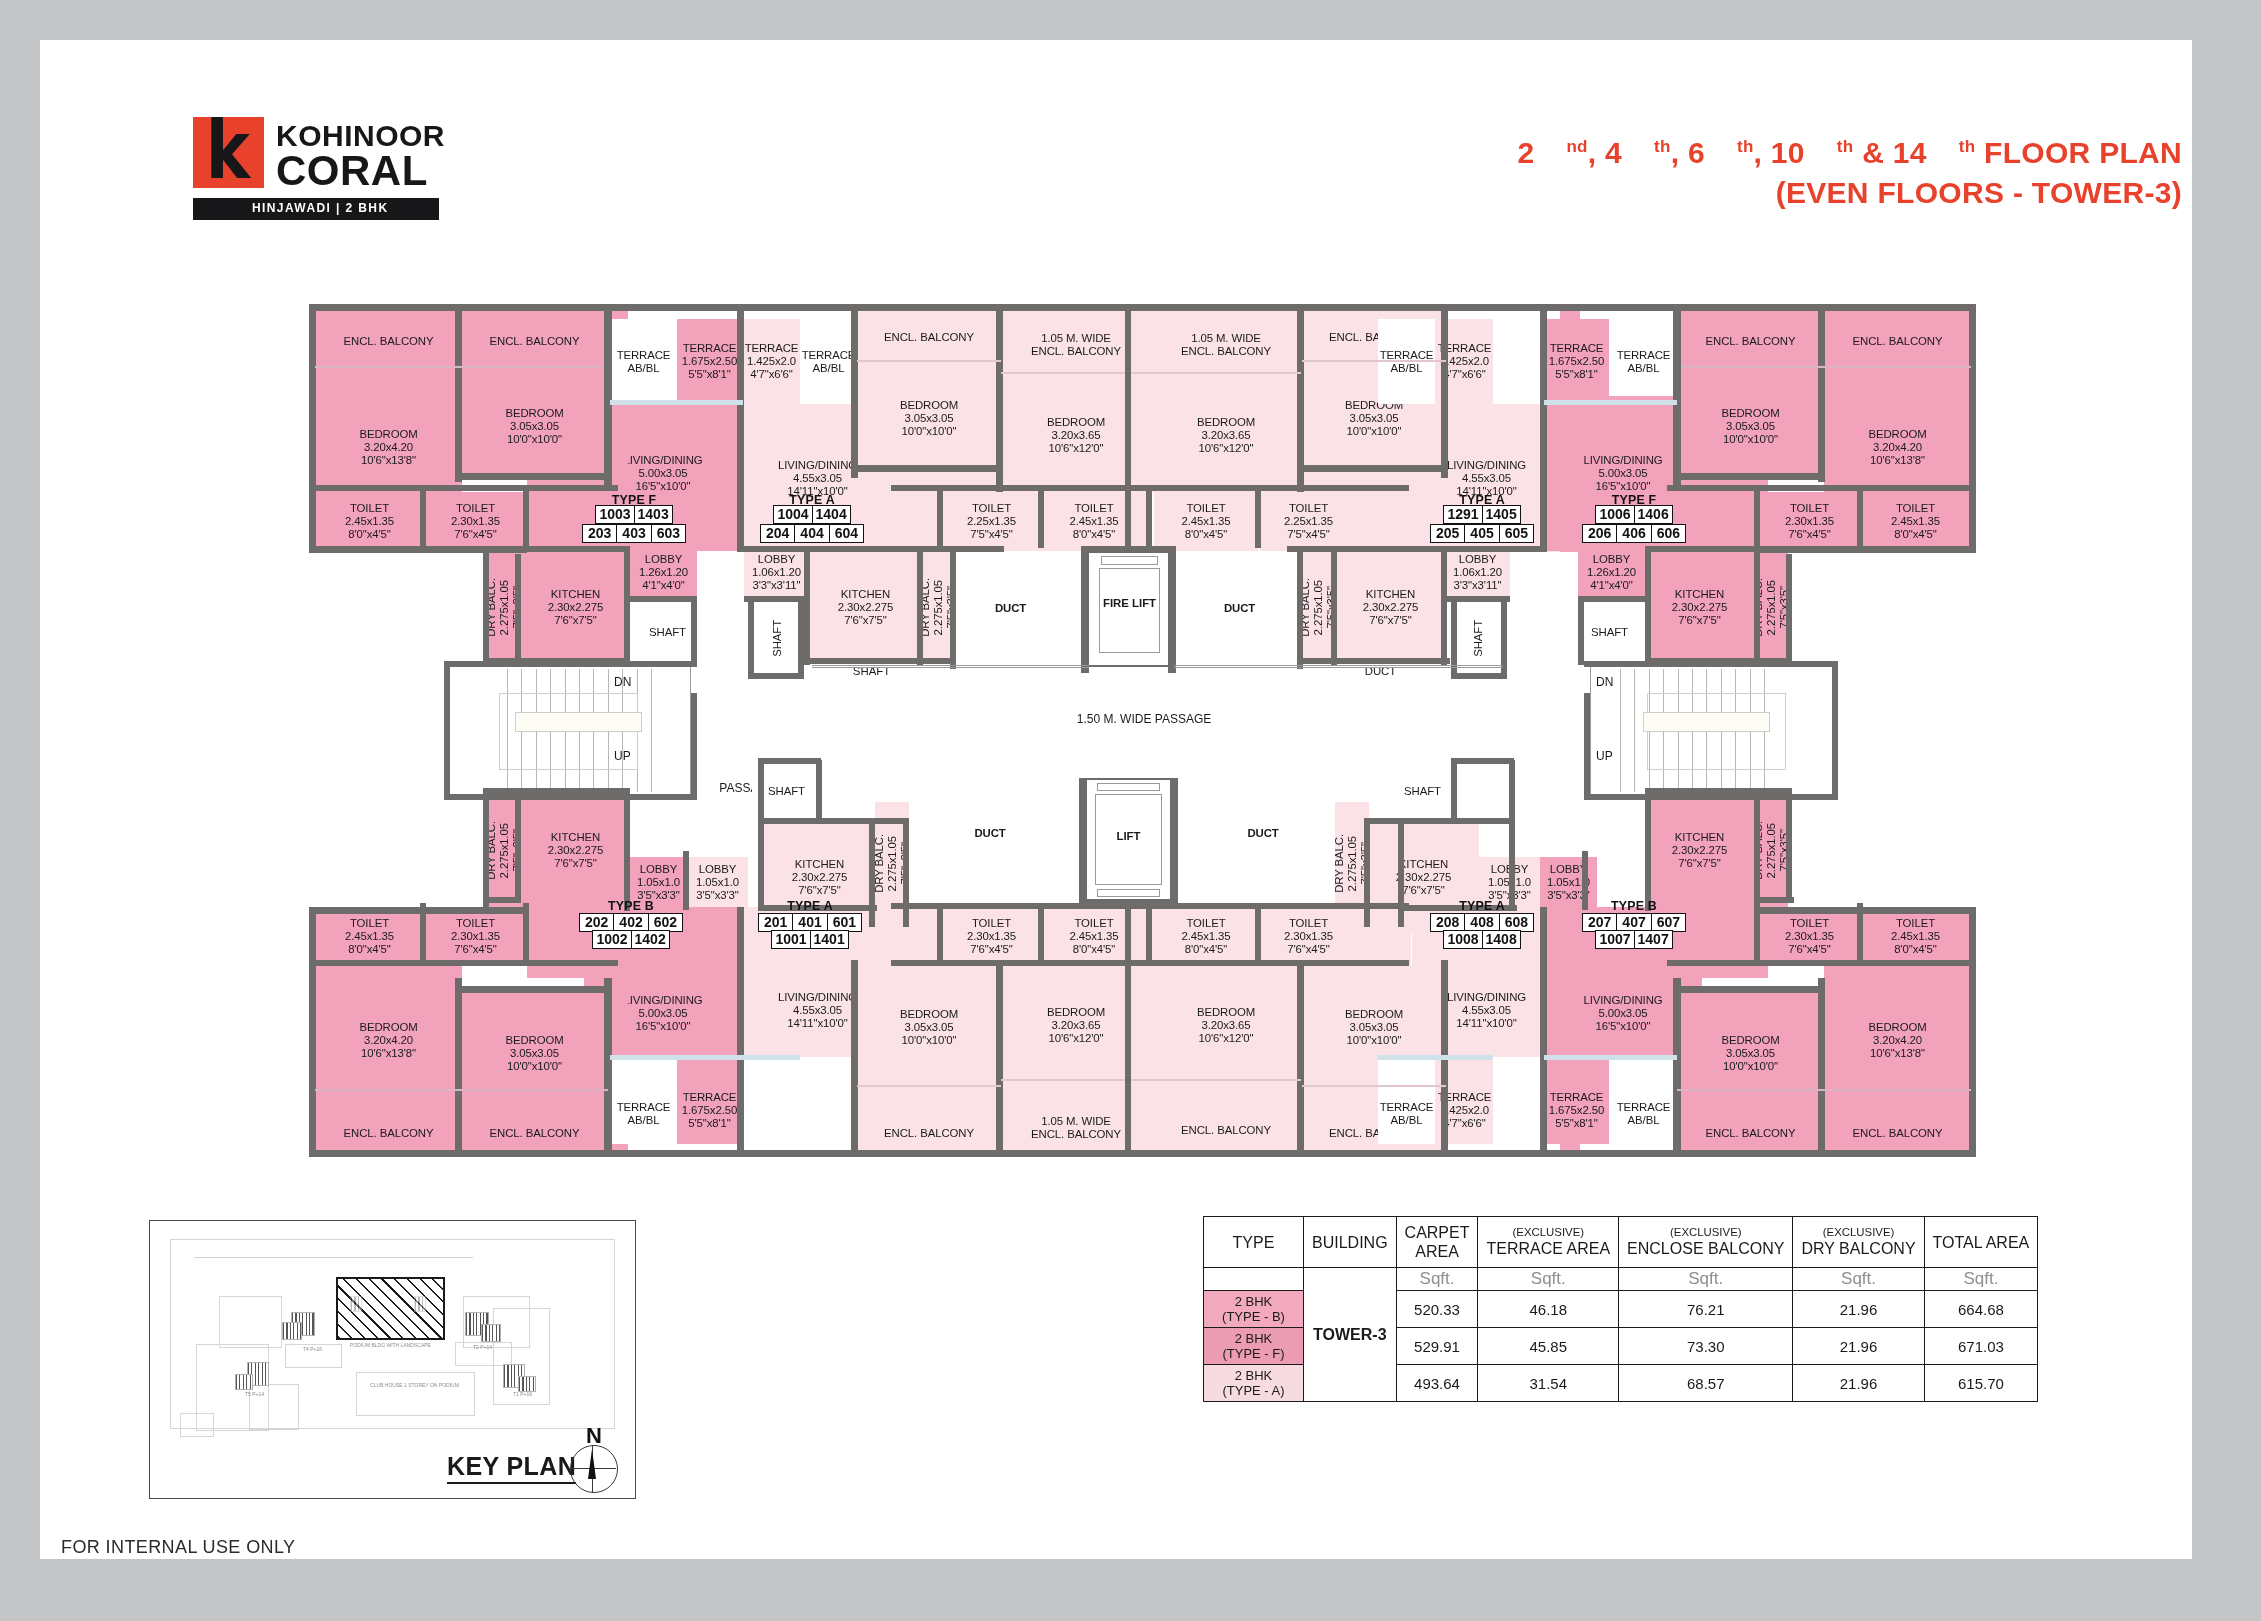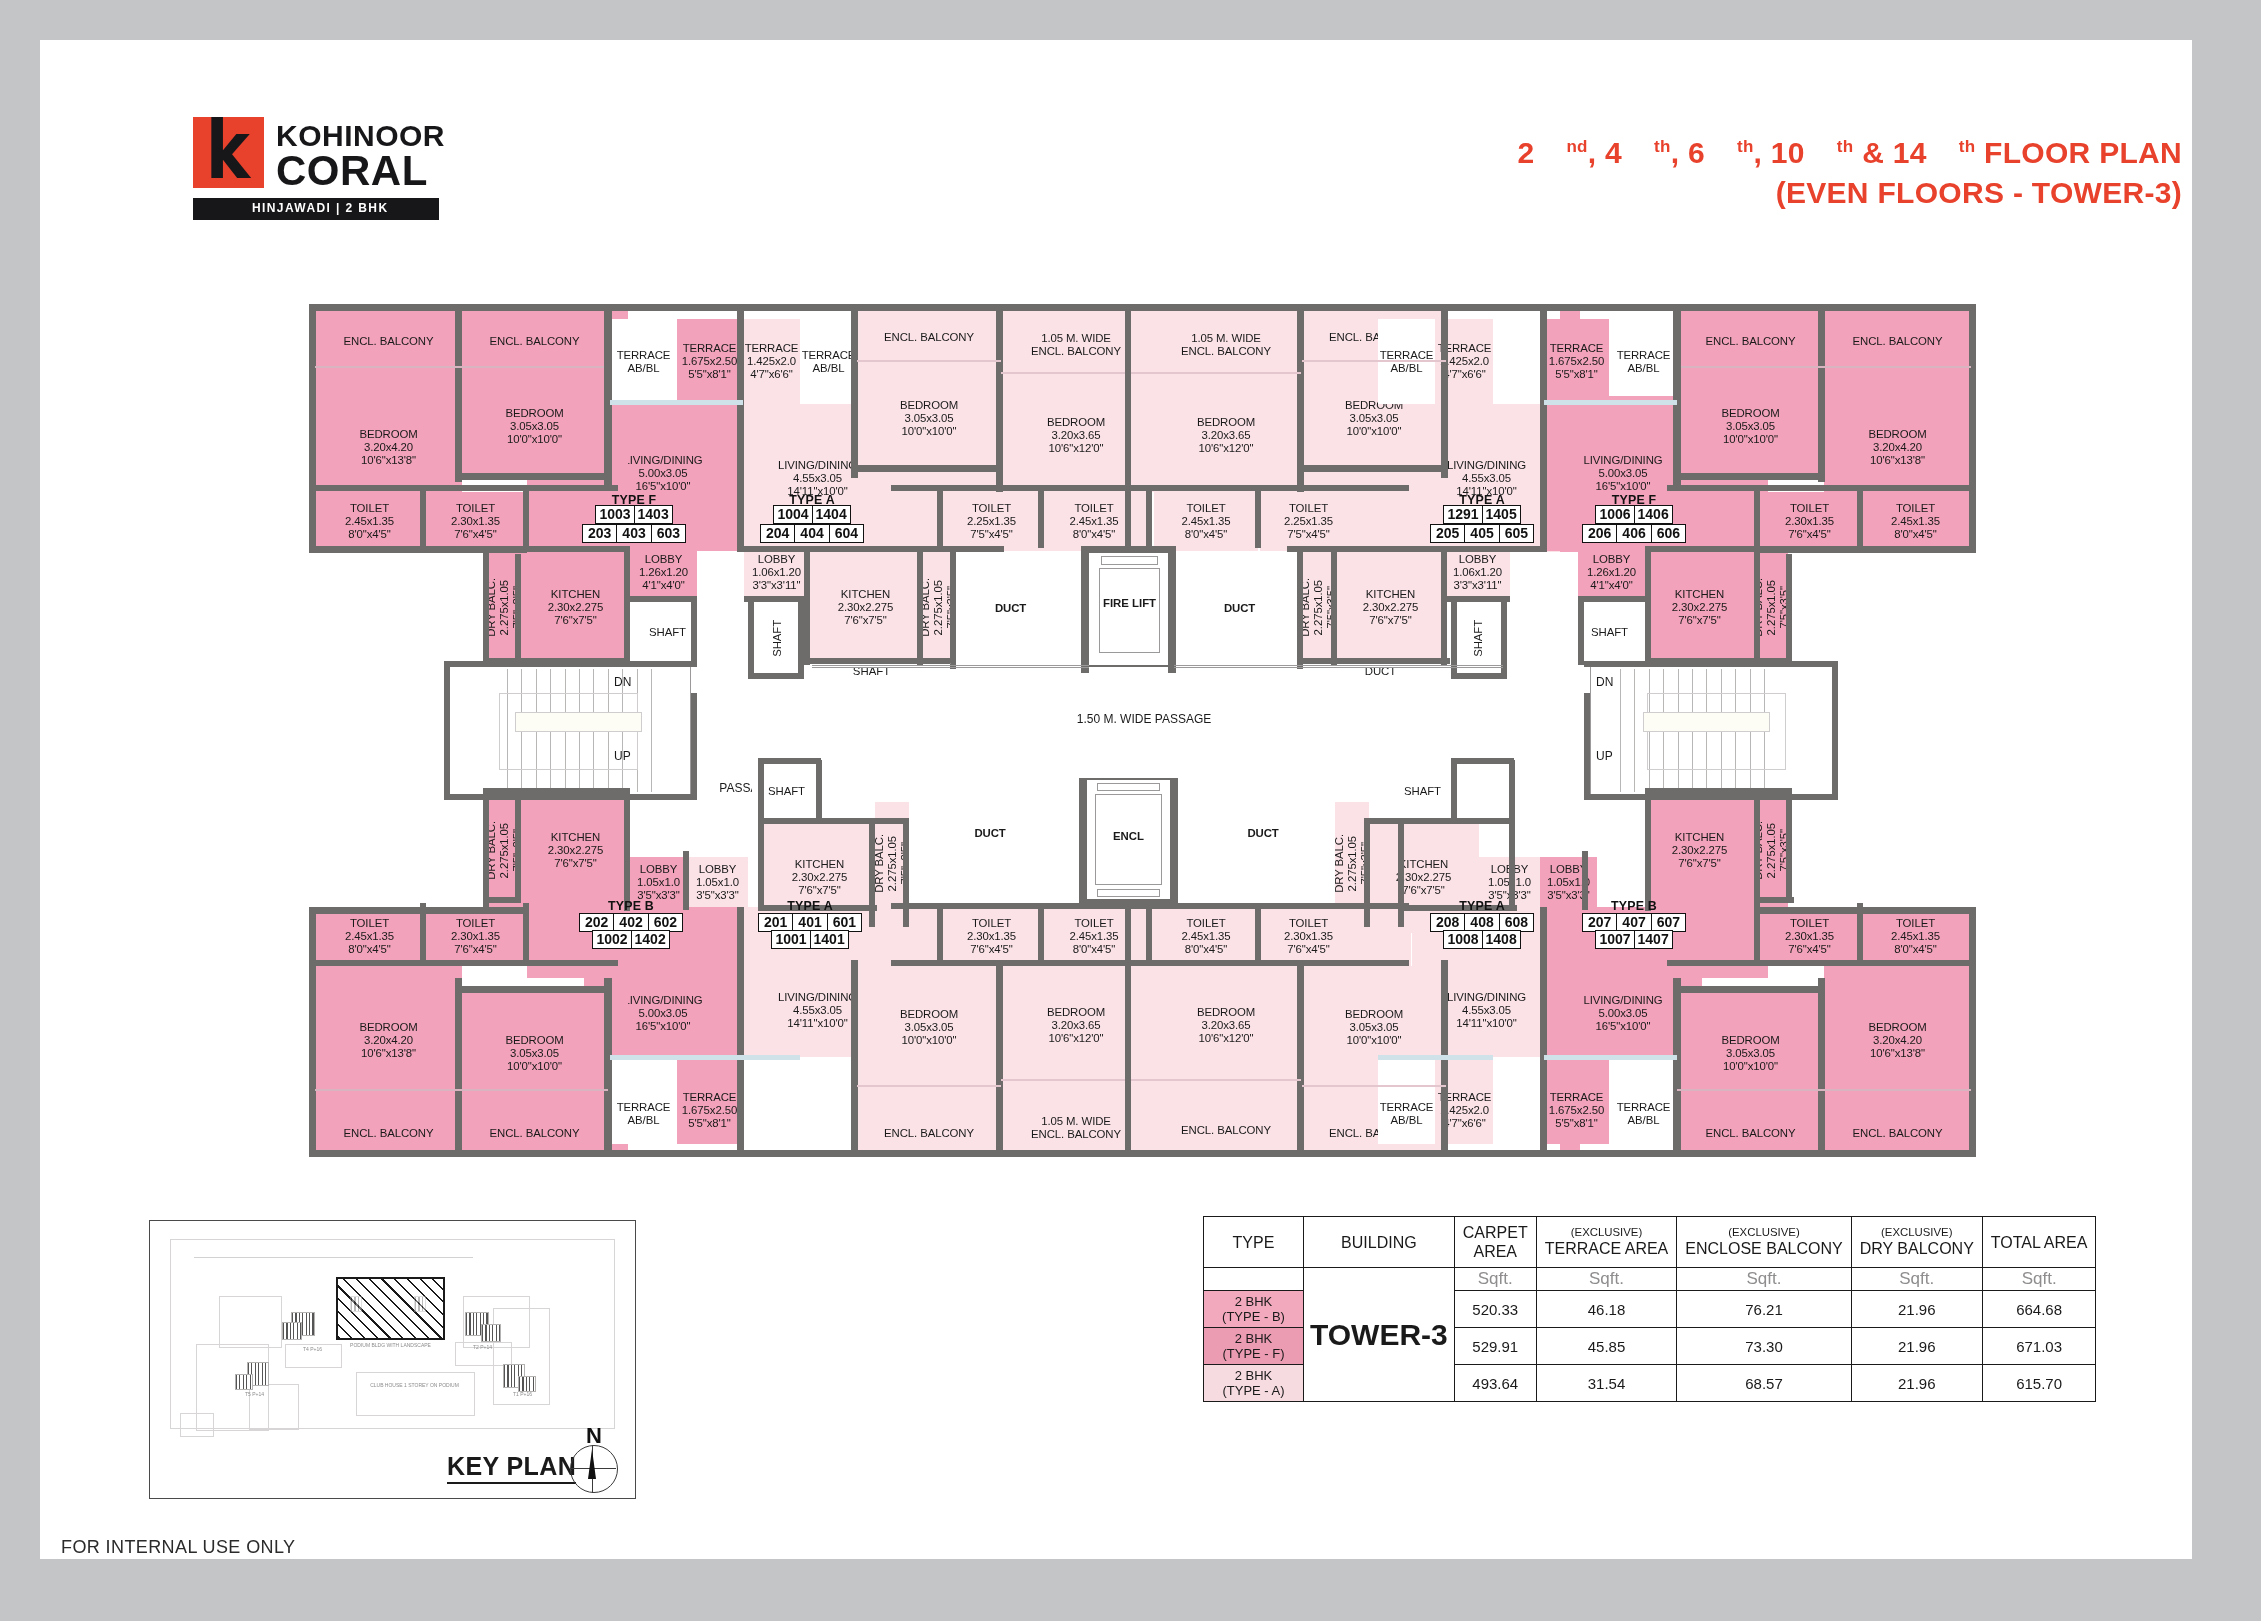--- a/index.html
+++ b/index.html
@@ -84,21 +84,21 @@
   .compass .nlab{position:absolute;left:20px;top:-8px;font-size:22px;font-weight:bold;color:#111;}
 
   
   .areatable{position:absolute;left:1203px;top:1216px;border-collapse:collapse;background:#fff;}
   .areatable td,.areatable th{border:1.4px solid #1a1a1a;font-weight:normal;
      font-size:15px;color:#1a1a1a;text-align:center;padding:2px 6px;}
   .areatable th{font-size:16px;line-height:19px;padding:6px 8px;}
   .areatable th small{font-size:11.4px;display:block;line-height:13px;}
   .areatable .unit{font-size:17px;color:#8f8d8d;padding:1px;}
   .areatable .typecell{font-size:13px;line-height:15px;padding:3px 4px;width:91px;}
-  .areatable .bld{font-size:30px;font-weight:bold;}
+  .areatable .bld{font-size:16px;font-weight:bold;}
   .areatable .v{font-size:15px;padding:9px 10px;}
   .t-b{background:#f2a9bd;}
   .t-f{background:#eb9cb3;}
   .t-a{background:#f6dbe1;}
 
   .footnote{position:absolute;left:61px;top:1537px;font-size:18px;color:#2b2b2b;letter-spacing:0.4px;}
 </style>
 </head>
 <body>
 
@@ -586,21 +586,21 @@
       </div>
   </div>
 
   <div class="rm white xh" style="left:911px;top:764px;width:158px;height:139px;">
     <div class="l" style="font-weight:bold;">DUCT</div>
     </div>
   <div class="thin" style="left:1083px;top:778px;width:91px;height:125px;background:#fff;border:2.4px solid #6e6b6b;"></div>
   <div class="thin" style="left:1095px;top:794px;width:67px;height:91px;background:#fff;"></div>
   <div class="thin" style="left:1097px;top:783px;width:63px;height:8px;background:#fff;"></div>
   <div class="thin" style="left:1097px;top:889px;width:63px;height:8px;background:#fff;"></div>
-  <div class="freetext" style="left:1087px;top:830px;width:83px;font-weight:bold;">ENCL</div>
+  <div class="freetext" style="left:1087px;top:830px;width:83px;font-weight:bold;">LIFT</div>
   <div class="rm white xh" style="left:1184px;top:764px;width:158px;height:139px;">
     <div class="l" style="font-weight:bold;">DUCT</div>
     </div>
 
   <div class="rm light" style="left:1151px;top:907px;width:260px;height:59px;"></div>
   <div class="rm light" style="left:1154px;top:907px;width:104px;height:59px;">
     <div class="l">TOILET</div>
     <div class="l">2.45x1.35</div>
     <div class="l">8'0"x4'5"</div>
     </div>

